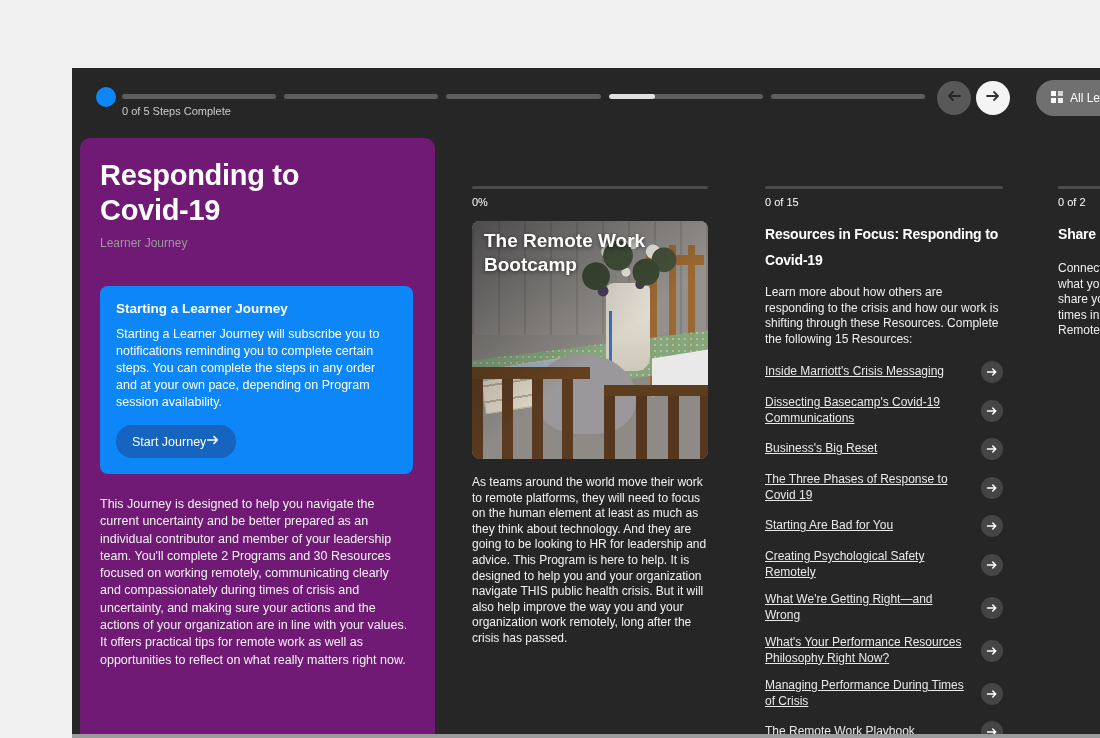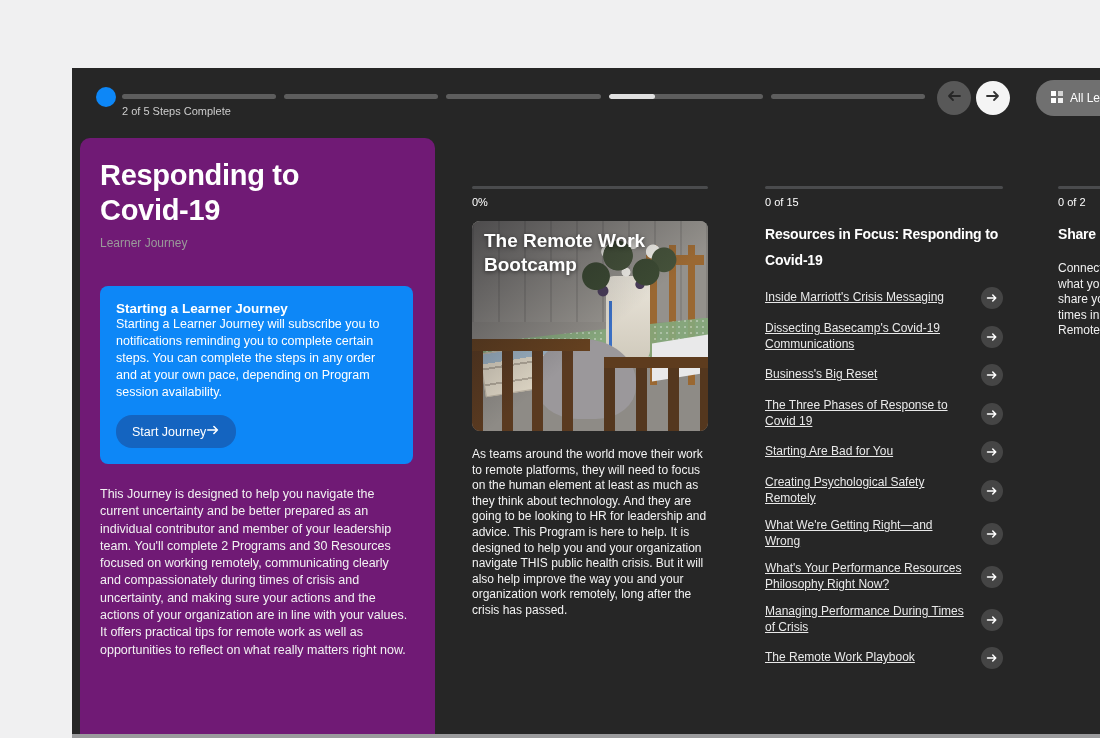--- a/index.html
+++ b/index.html
@@ -31,34 +31,34 @@
 
   
   .panel { position:absolute; left:8px; top:70px; width:355px; height:696px;
     background:#701a75; border-radius:10px 10px 0 0; padding:20px 22px 0 20px; }
   .panel-title { width:245px; font-size:29px; line-height:35px; font-weight:700;
     color:#ffffff; letter-spacing:-0.3px; }
   .panel-subtitle { margin-top:8px; font-size:12px; color:#9a9a9a; }
   .start-card { margin-top:36px; background:#0d87f7; border-radius:8px;
     padding:15px 16px 16px; color:#fff; }
   .start-card h3 { font-size:13.5px; font-weight:700; }
-  .start-card p { font-size:12.5px; line-height:17px; }
+  .start-card p { margin-top:10px; font-size:12.5px; line-height:17px; }
   .start-btn { margin-top:14px; display:inline-flex; align-items:center; 
     background:#1464c0; border:none; color:#fff; font-size:12.5px;
     font-family:inherit; padding:8px 16px; border-radius:16px; cursor:pointer; }
   .panel-desc { margin-top:22px; font-size:12.5px; line-height:17.3px; color:#f2f2f2; }
 
   
   .col { position:absolute; top:118px; }
   .col-track { height:3px; background:#4a4b4d; border-radius:2px; }
   .col-progress { margin-top:7px; font-size:11px; color:#ffffff; }
 
   
   .col-program { left:400px; width:236px; }
-  .program-card { position:relative; margin-top:13px; height:210px; border-radius:8px;
+  .program-card { position:relative; margin-top:13px; height:238px; border-radius:8px;
     overflow:hidden; background:#8e8b86; cursor:pointer; }
   .program-card-title { position:absolute; z-index:9; left:12px; top:8px; right:34px;
     font-size:19px; line-height:24px; font-weight:700; color:#fff;
     text-shadow:0 1px 4px rgba(0,0,0,.6); }
   .program-desc { margin-top:16px; font-size:12px; line-height:15.6px; color:#f2f2f2; }
 
   
   .ph { position:absolute; }
   .ph-wall { inset:0 0 52% 0; background:#94918c;
     background-image:repeating-linear-gradient(90deg, rgba(0,0,0,.10) 0 2px, transparent 2px 26px); }
@@ -150,21 +150,21 @@
         <div class="seg">
             <div class="seg-fill" style="width: 0%;"></div>
           </div>
         <div class="seg">
             <div class="seg-fill" style="width: 30%;"></div>
           </div>
         <div class="seg">
             <div class="seg-fill" style="width: 0%;"></div>
           </div>
       </div>
-      <div class="steps-label">2 of 5 Steps Complete</div>
+      <div class="steps-label">0 of 5 Steps Complete</div>
 
       <div class="nav-btn nav-back">
         <span>
           <svg width="16" height="16" viewBox="0 0 16 16">
               <path d="M14 8H3M7 4L3 8l4 4" stroke="#262626" stroke-width="1.8" fill="none" stroke-linecap="round" stroke-linejoin="round"></path>
             </svg>
         </span>
       </div>
       <div class="nav-btn nav-fwd">
         <span>
@@ -227,20 +227,21 @@
         <div class="program-card-title">The Remote Work Bootcamp</div>
       </div>
 
       <p class="program-desc">As teams around the world move their work to remote platforms, they will need to focus on the human element at least as much as they think about technology. And they are going to be looking to HR for leadership and advice. This Program is here to help. It is designed to help you and your organization navigate THIS public health crisis. But it will also help improve the way you and your organization work remotely, long after the crisis has passed.</p>
     </div>
 
     <div class="col col-resources">
       <div class="col-track"></div>
       <div class="col-progress">0 of 15</div>
       <div class="col-title">Resources in Focus: Responding to Covid-19</div>
+      <p class="col-desc">Learn more about how others are responding to the crisis and how our work is shifting through these Resources. Complete the following 15 Resources:</p>
 
       <div class="res-list">
         <div class="res-row">
           <a class="res-link">Inside Marriott's Crisis Messaging</a>
           <span class="res-arrow">
               <svg width="12" height="12" viewBox="0 0 16 16">
                 <path d="M2 8h11M9 4l4 4-4 4" stroke="#ffffff" stroke-width="2" fill="none" stroke-linecap="round" stroke-linejoin="round"></path>
               </svg>
             </span>
         </div>

